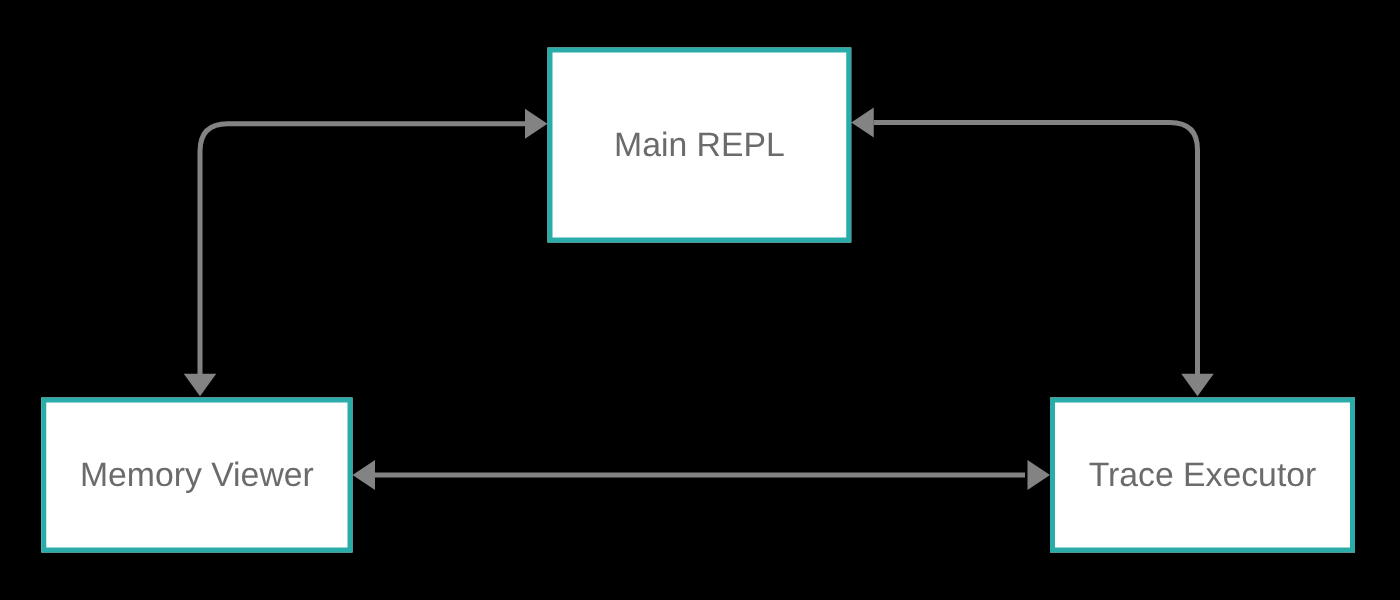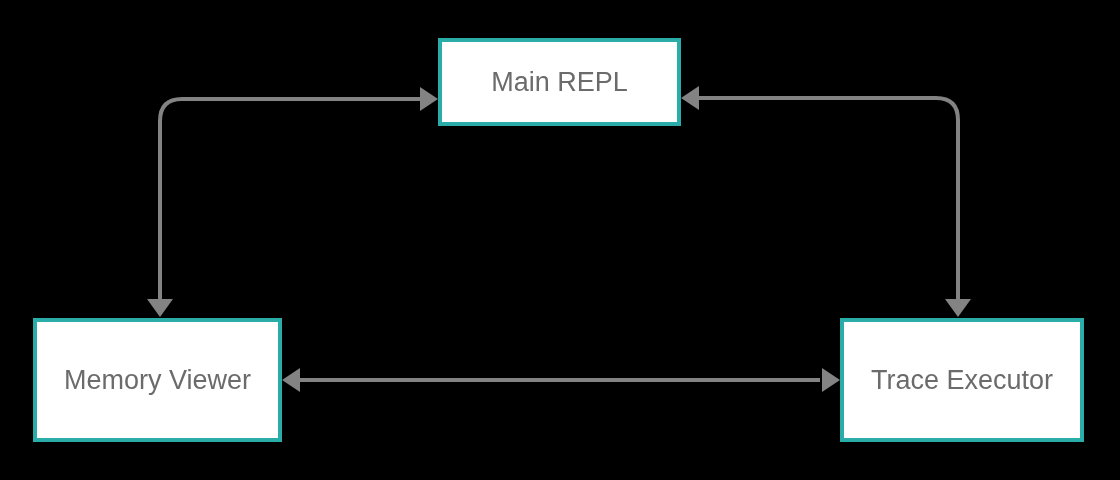--- a/index.html
+++ b/index.html
@@ -37,21 +37,21 @@
     background: var(--node-fill, #ffffff);
     border: 4px solid var(--node-border, #2aaca9);
     display: flex;
     align-items: center;
     justify-content: center;
     color: var(--node-text, #6b6b6b);
     font-size: 27px;
     font-weight: 400;
     white-space: nowrap;
   }
-  .node-main-repl      { left: 438px; top: 38px;  width: 243px; height: 88px; }
+  .node-main-repl      { left: 438px; top: 38px;  width: 243px; height: 156px; }
   .node-memory-viewer  { left: 33px;  top: 318px; width: 249px; height: 124px; }
   .node-trace-executor { left: 840px; top: 318px; width: 244px; height: 124px; }
 </style>
 </head>
 <body>
 
 <div class="canvas">
 
   <svg class="edges-layer" viewBox="0 0 1120 480" xmlns="http://www.w3.org/2000/svg">
 

